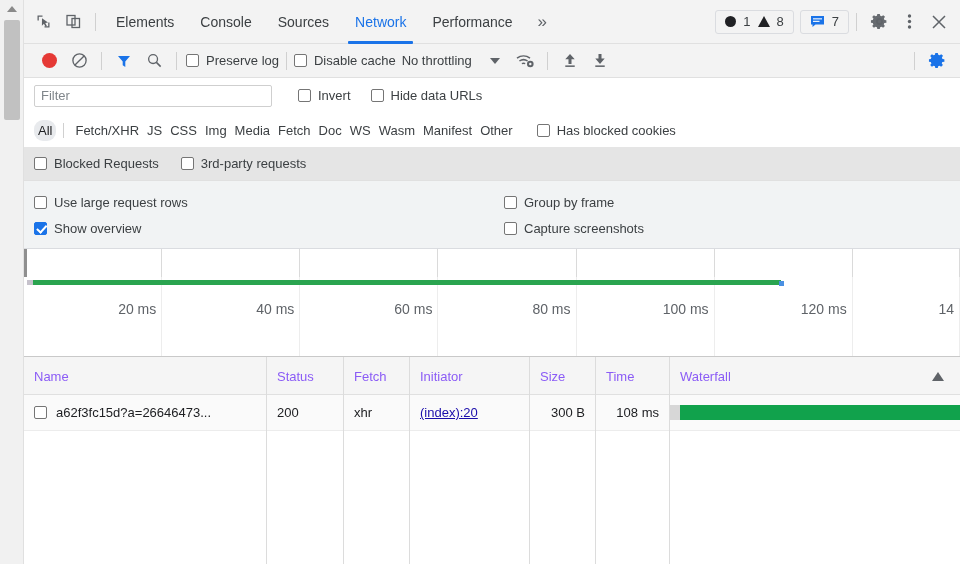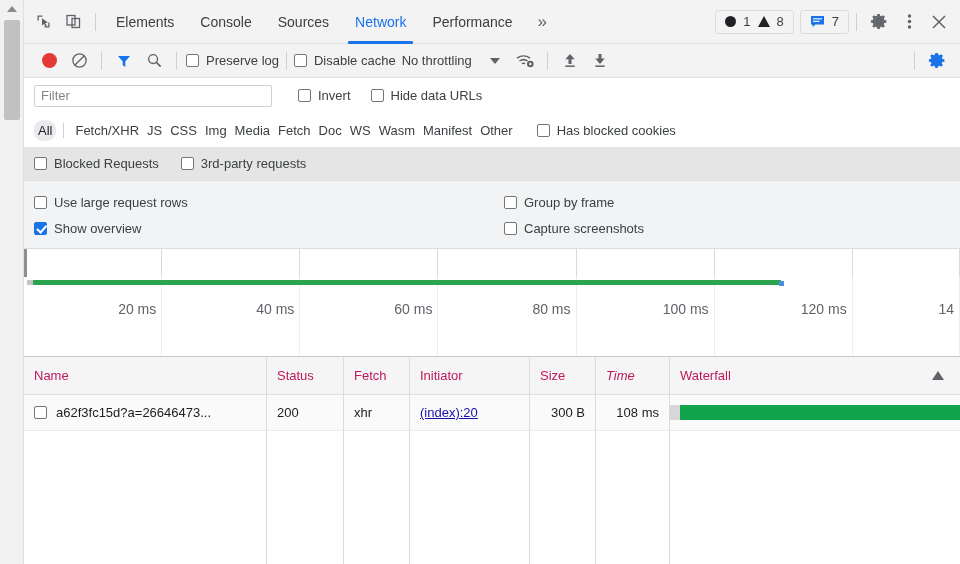--- a/index.html
+++ b/index.html
@@ -202,22 +202,22 @@
   .ov-marker {
     position: absolute; top: 32px; width: 5px; height: 5px; background: #4a90e2;
   }
 
   
   .tablewrap { flex: 1 1 auto; min-height: 0; background: #fff; display:flex; flex-direction: column; }
   .thead {
     height: 38px; flex: 0 0 38px;
     background: #f5f5f5;
     border-bottom: 1px solid #e0e0e0;
-    display: flex; align-items: center;
-    font-size: 13px; color: #be185d;
+    display: flex; align-items: flex-start;
+    font-size: 13px; color: #8b5cf6;
   }
   .th {
     height: 38px; display: flex; align-items: center;
     padding: 0 10px; border-right: 1px solid #dcdcdc;
     position: relative; white-space: nowrap; overflow: hidden;
   }
   .th.last { border-right: none; flex: 1 1 auto; justify-content: space-between; }
   .sort-arrow {
     width: 0; height: 0;
     border-left: 6px solid transparent; border-right: 6px solid transparent;
@@ -529,21 +529,21 @@
           </div>
         <div class="th" style="width:66px;flex:0 0 66px;">
             <span>Fetch</span>
           </div>
         <div class="th" style="width:120px;flex:0 0 120px;">
             <span>Initiator</span>
           </div>
         <div class="th" style="width:66px;flex:0 0 66px;">
             <span>Size</span>
           </div>
-        <div class="th" style="width:74px;flex:0 0 74px;font-style:italic;">
+        <div class="th" style="width:74px;flex:0 0 74px;">
             <span>Time</span>
           </div>
         <div class="th last">
           <span>Waterfall</span>
           <span class="sort-arrow"></span>
         </div>
       </div>
 
       <div class="tbody">
         <div class="trow">

